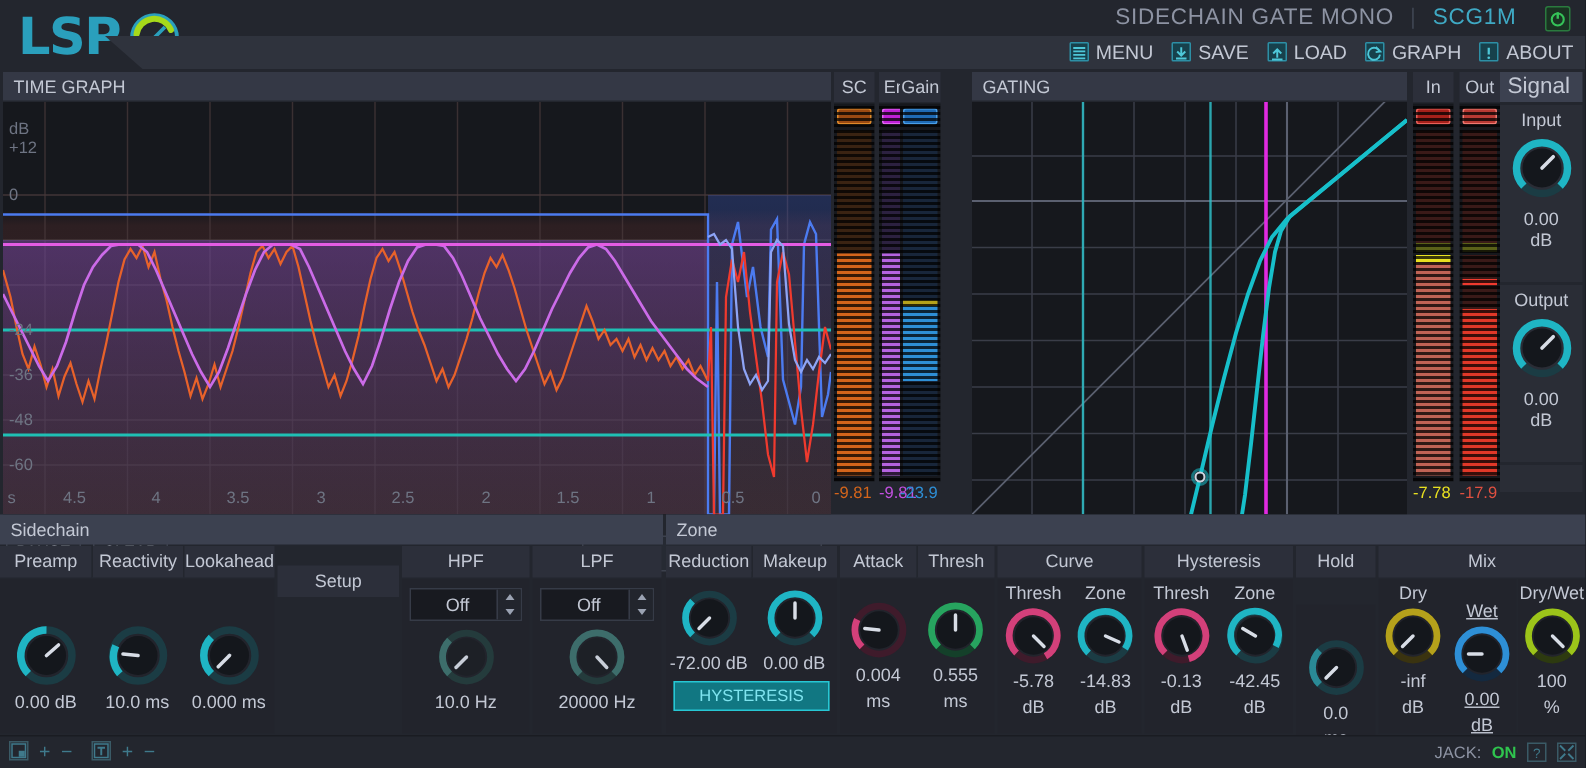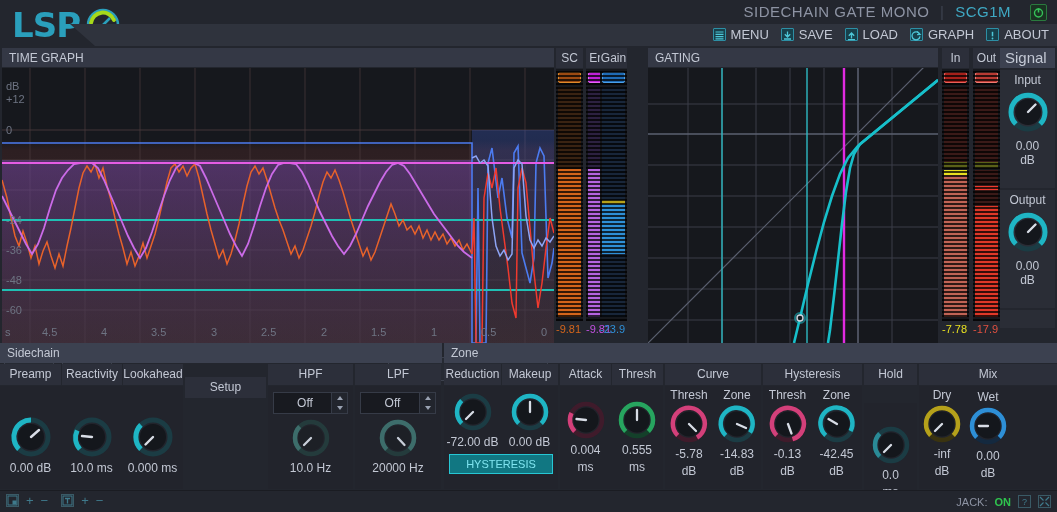--- a/index.html
+++ b/index.html
@@ -678,32 +678,45 @@
               <svg class="kd" width="40" height="40" viewBox="0 0 40 40">
                 <circle cx="20" cy="20" r="16" fill="none" stroke="#3a3310" stroke-width="4.5"></circle>
                 <path d="M8.7 31.3 A16 16 0 1 1 31.3 31.3" fill="none" stroke="#b5a11b" stroke-width="4.5"></path>
                 <circle cx="20" cy="20" r="12.5" fill="#14171c"></circle>
                 <line x1="20" y1="20" x2="13" y2="27" stroke="#d8dde6" stroke-width="2.3" stroke-linecap="round"></line>
               </svg>
             </div>
             <div class="kval">-inf</div>
             <div class="kval">dB</div>
           </div>
-          <div class="kcol" style="width:46px;padding-top:4px;">
+          <div class="kcol" style="width:46px;padding-top:14px;text-decoration:underline;">
             <div class="ksub">Wet</div>
             <div class="knob" style="width:40px;height:40px;margin:2px auto 0;">
               <svg class="kd" width="40" height="40" viewBox="0 0 40 40">
                 <circle cx="20" cy="20" r="16" fill="none" stroke="#14293f" stroke-width="4.5"></circle>
                 <path d="M8.7 31.3 A16 16 0 1 1 31.3 31.3" fill="none" stroke="#2e8fd6" stroke-width="4.5"></path>
                 <circle cx="20" cy="20" r="12.5" fill="#14171c"></circle>
                 <line x1="20" y1="20" x2="11" y2="20" stroke="#d8dde6" stroke-width="2.3" stroke-linecap="round"></line>
               </svg>
             </div>
             <div class="kval">0.00</div>
             <div class="kval">dB</div>
+          </div>
+          <div class="kcol" style="width:46px;padding-top:2px;border-left:1px solid #23262e;">
+            <div class="ksub">Dry/Wet</div>
+            <div class="knob" style="width:40px;height:40px;margin:2px auto 0;">
+              <svg class="kd" width="40" height="40" viewBox="0 0 40 40">
+                <circle cx="20" cy="20" r="16" fill="none" stroke="#2d3a10" stroke-width="4.5"></circle>
+                <path d="M8.7 31.3 A16 16 0 1 1 31.3 31.3" fill="none" stroke="#9cc41a" stroke-width="4.5"></path>
+                <circle cx="20" cy="20" r="12.5" fill="#14171c"></circle>
+                <line x1="20" y1="20" x2="27" y2="27" stroke="#d8dde6" stroke-width="2.3" stroke-linecap="round"></line>
+              </svg>
+            </div>
+            <div class="kval">100</div>
+            <div class="kval">%</div>
           </div>
         </div>
       </div>
 
     </div>
   </div>
 
   <div class="status">
     <div class="st-left">
       <span class="sq-ico">

